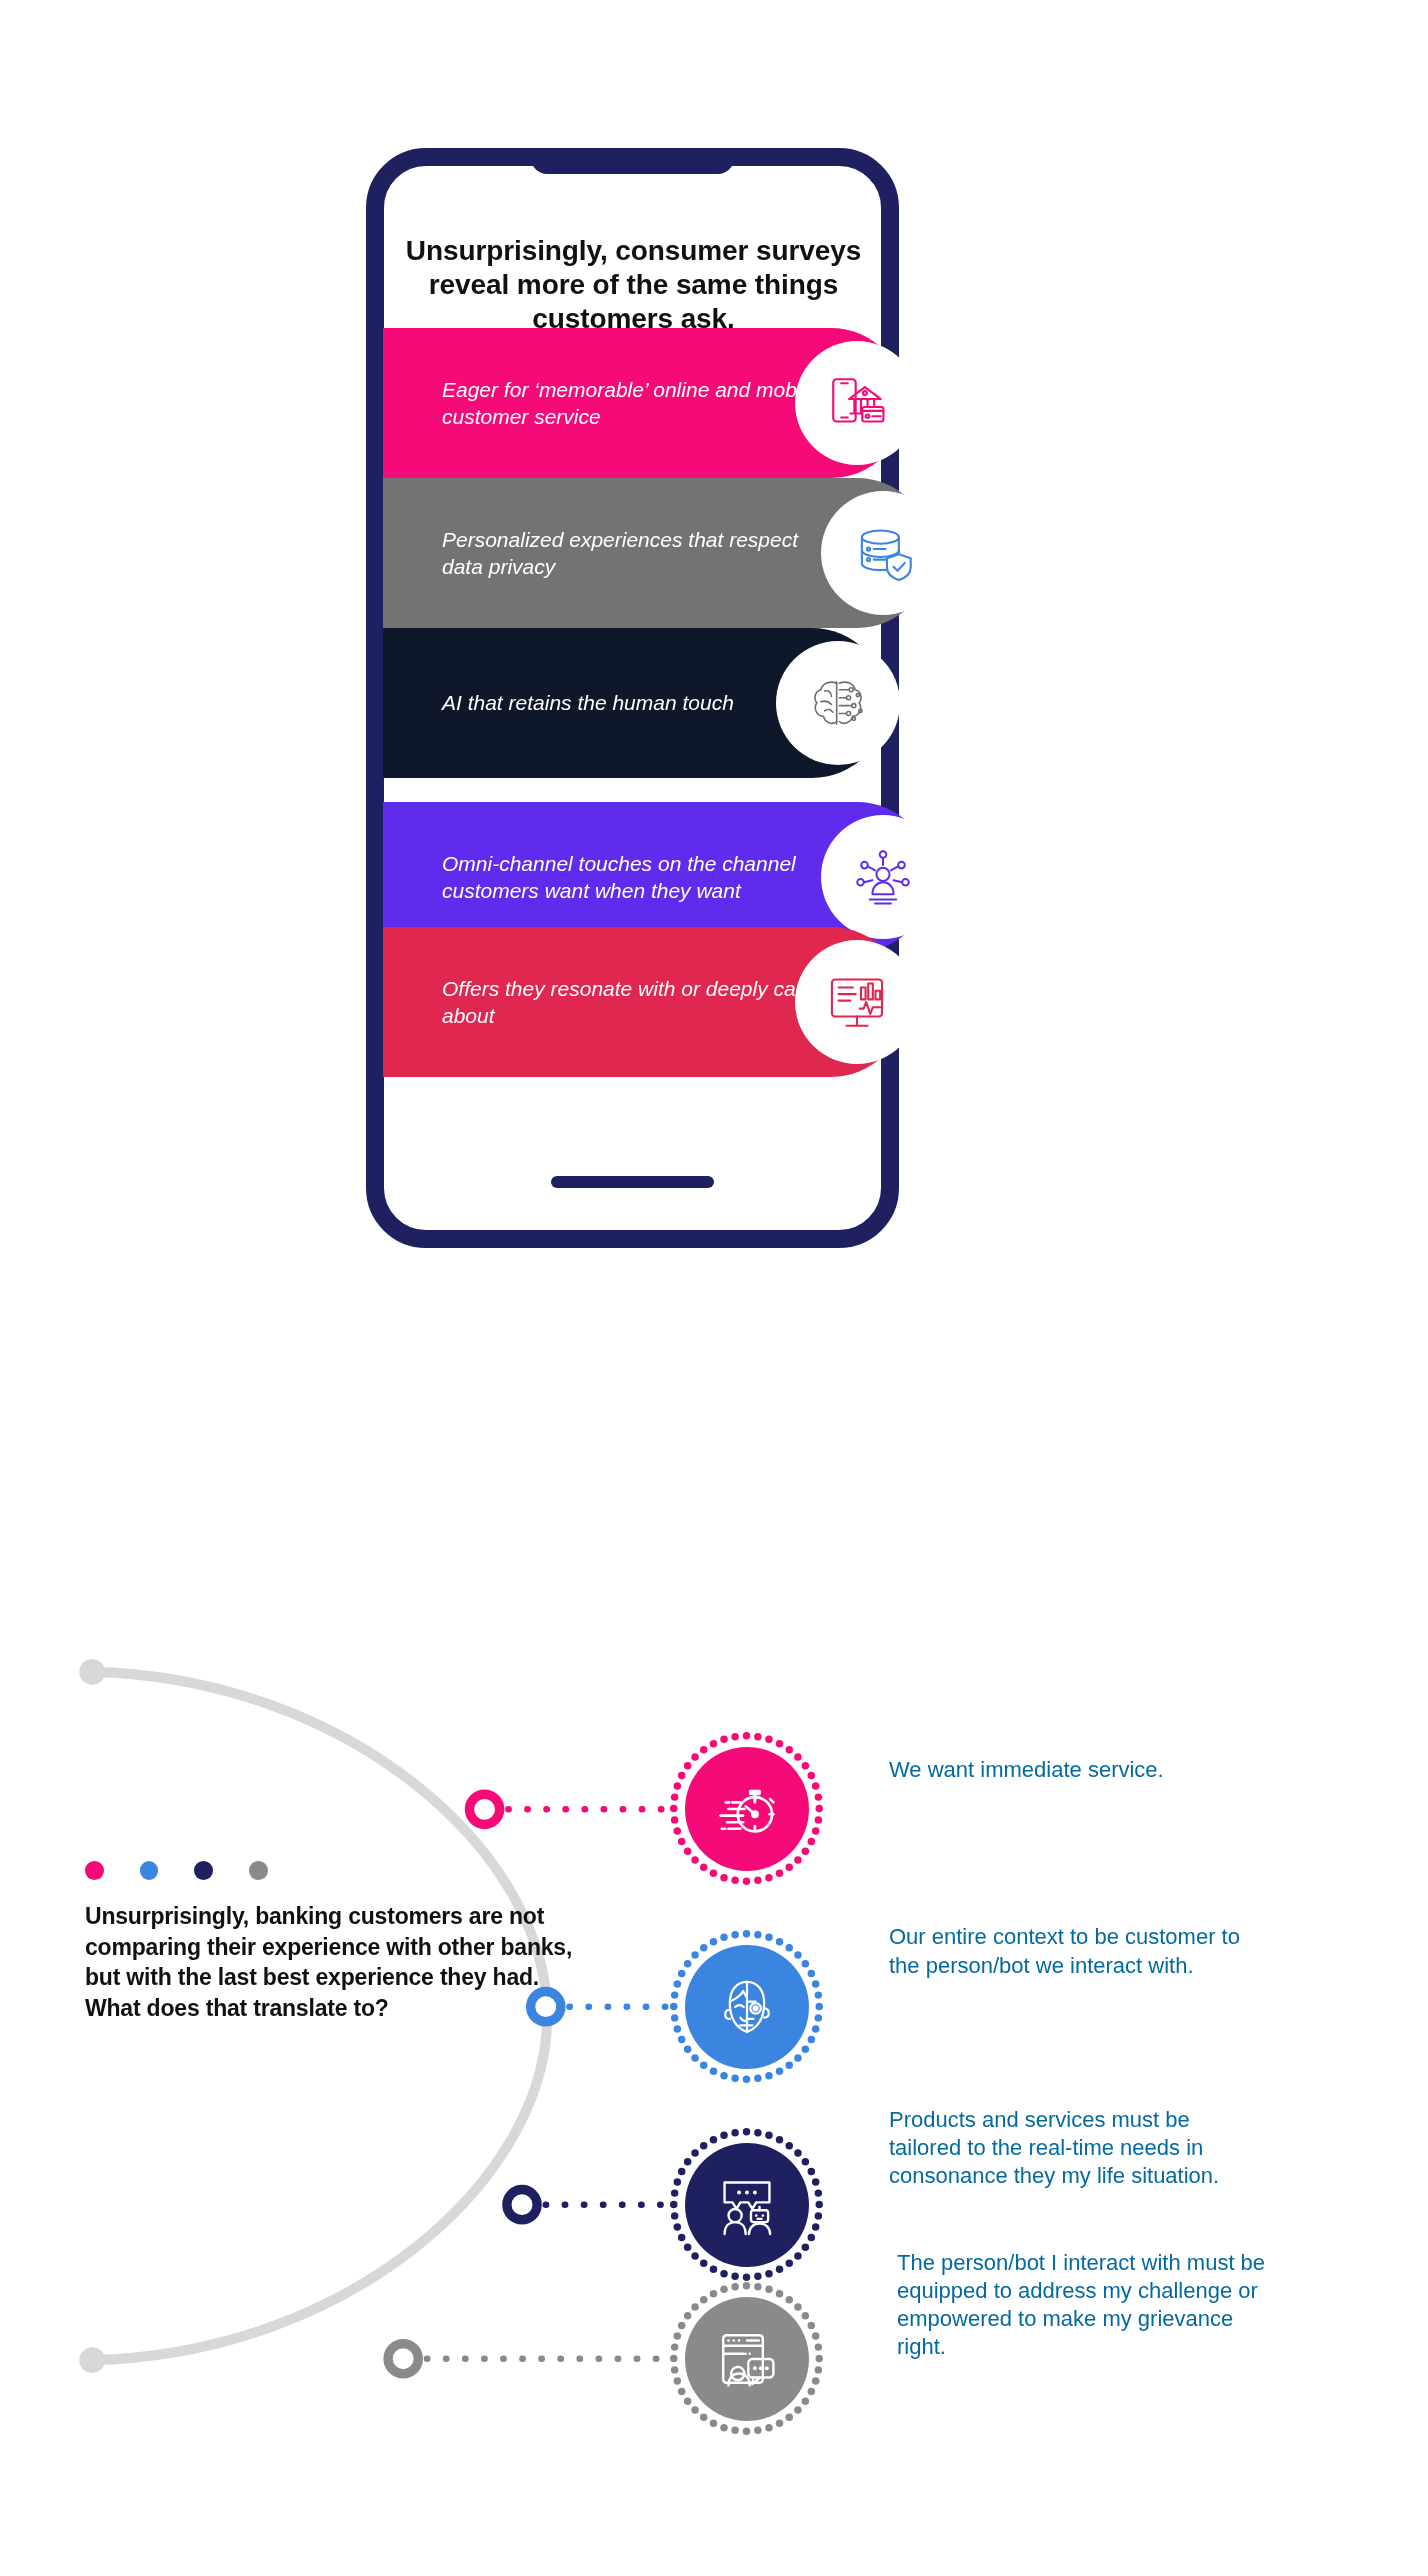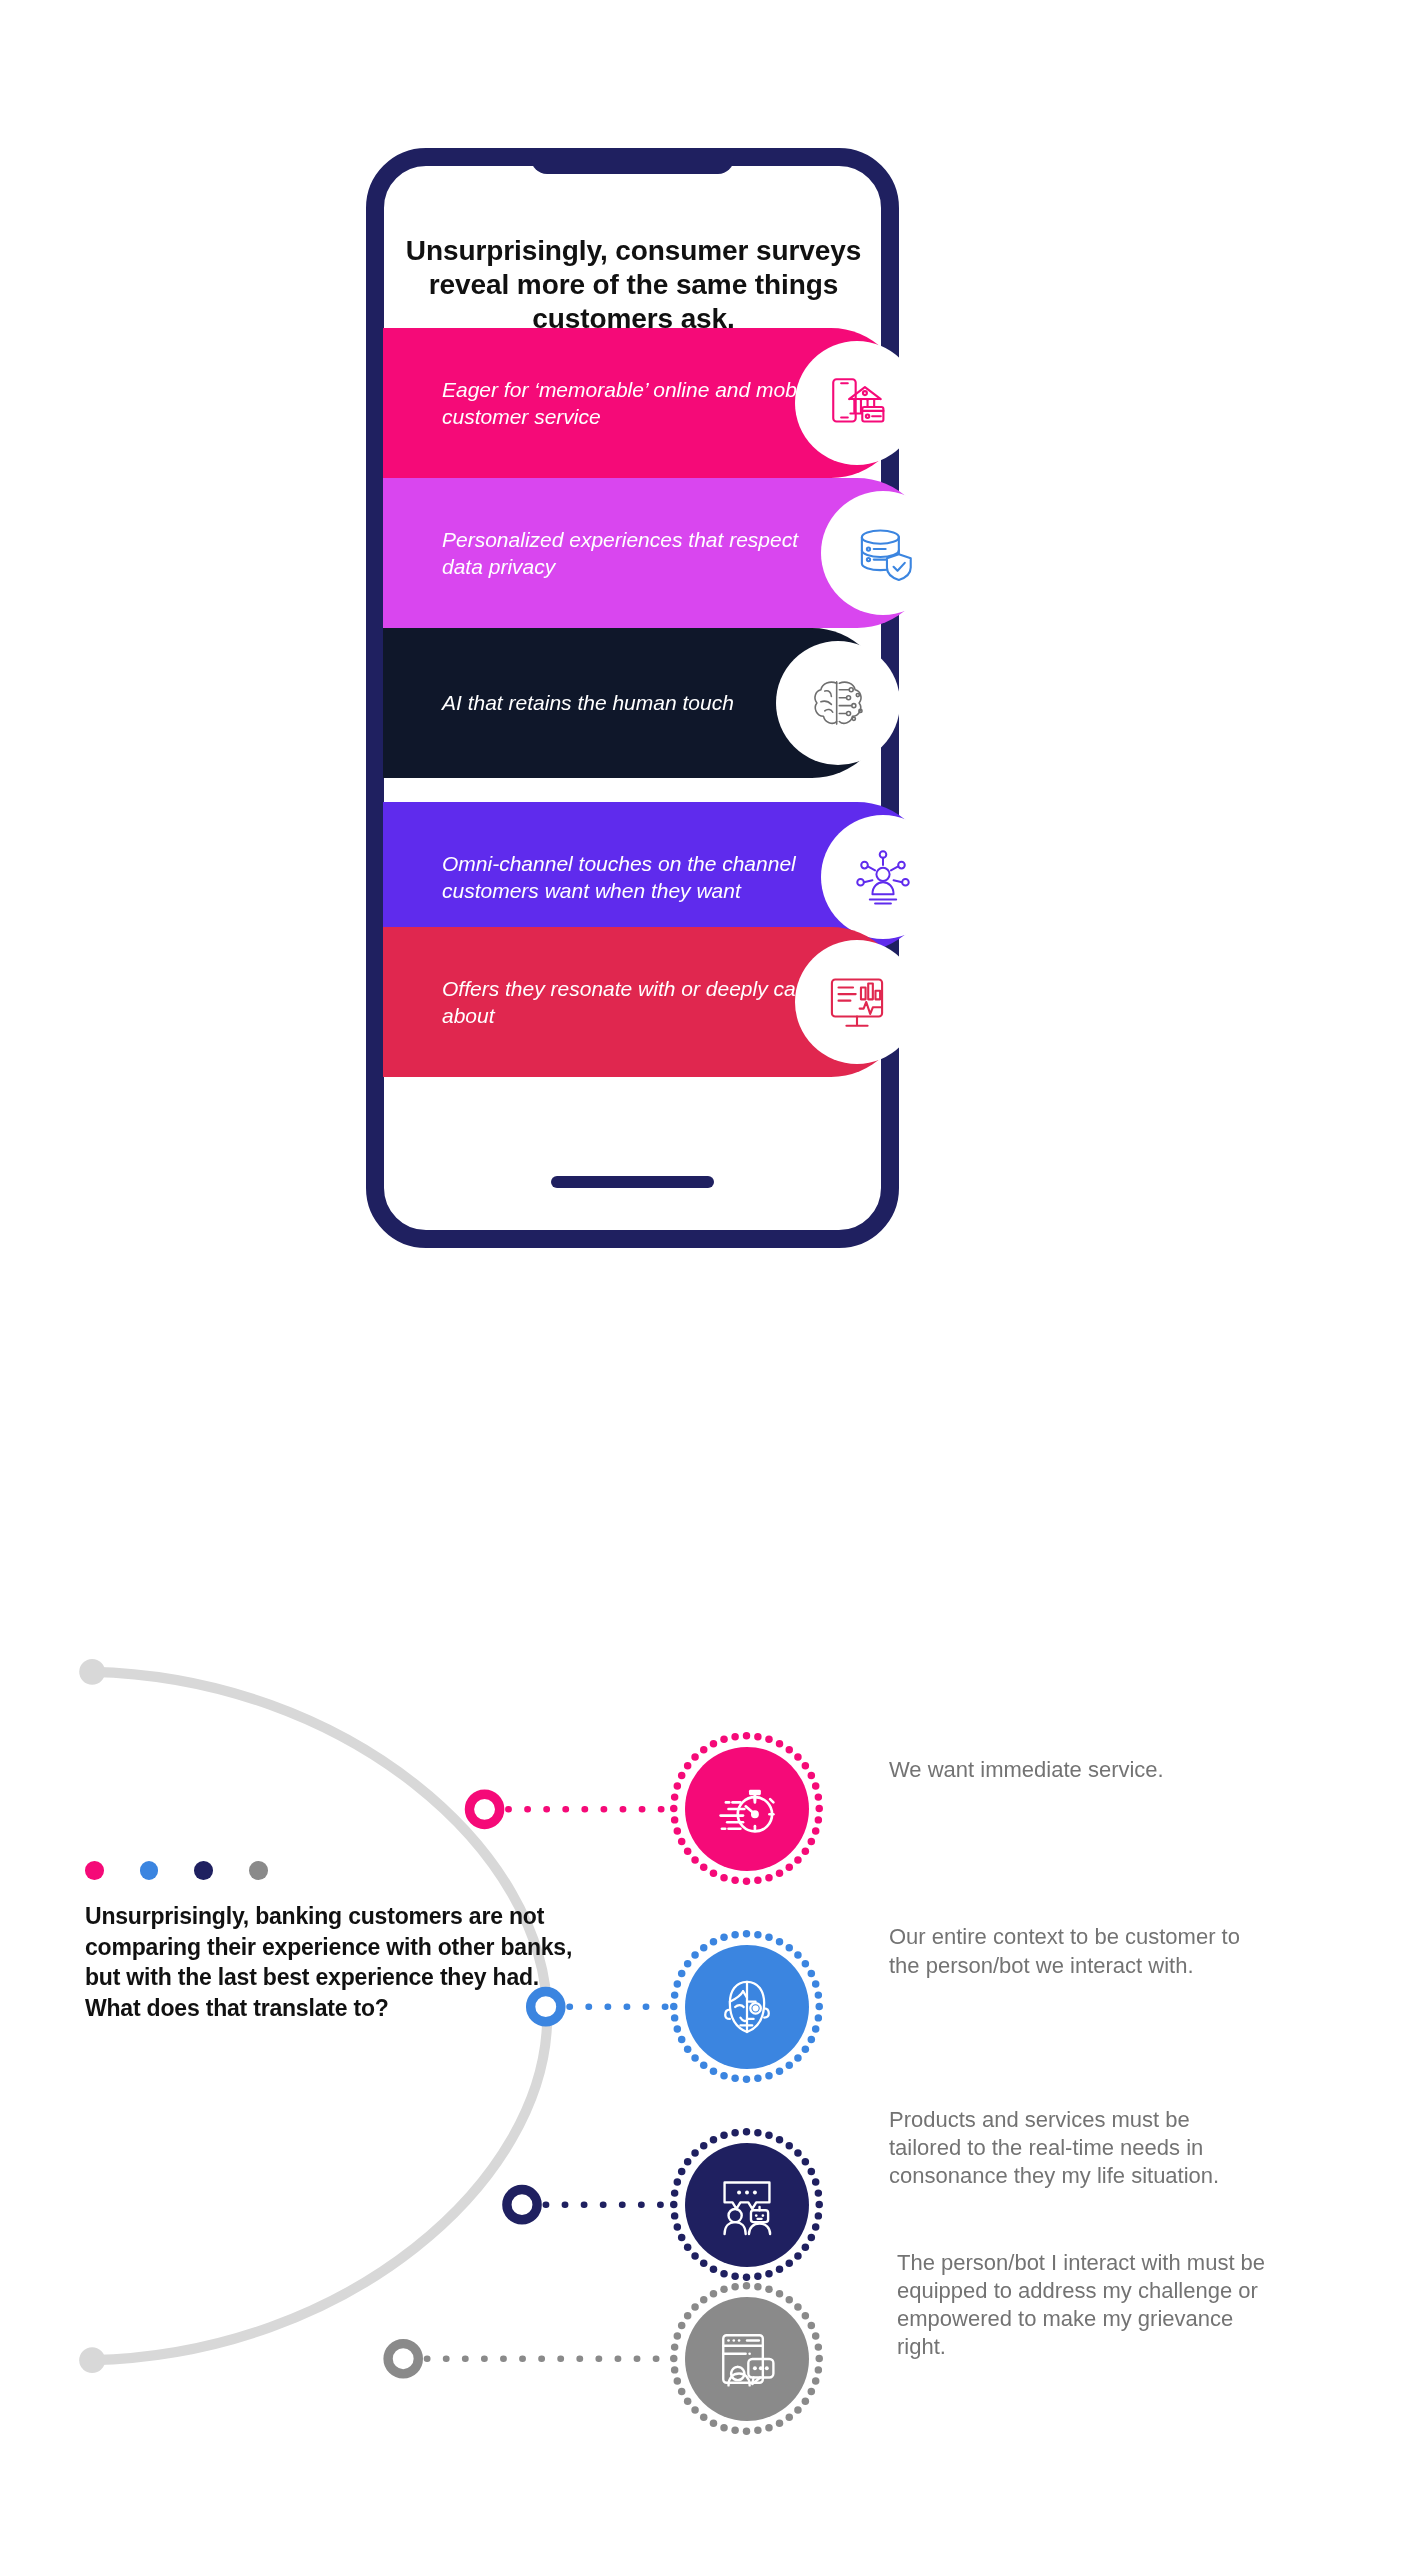--- a/index.html
+++ b/index.html
@@ -63,21 +63,21 @@
 
   .node-group{position:absolute;}
   .node-circle{
     position:absolute;width:124px;height:124px;border-radius:50%;
     display:flex;align-items:center;justify-content:center;
   }
   .node-circle svg{width:66px;height:66px;}
   .node-dots{position:absolute;width:157px;height:157px;}
 
   .node-label{
-    position:absolute;font-size:22px;line-height:1.28;color:#737373;
+    position:absolute;font-size:22px;line-height:1.28;color:#0369a1;
     width:374px;
   }
 </style>
 </head>
 <body>
 
 <div class="stage">
 
   <div class="phone-wrap">
 
@@ -102,21 +102,21 @@
           <line x1="76" y1="46" x2="76" y2="56"></line>
           <line x1="40" y1="66" x2="60" y2="66"></line>
           <rect x="58" y="56" width="32" height="22" rx="3" fill="#fff"></rect>
           <line x1="58" y1="62" x2="90" y2="62"></line>
           <circle cx="66" cy="70" r="2.6"></circle>
           <line x1="73" y1="70" x2="86" y2="70"></line>
         </svg>
       </div>
     </div>
 
-    <div class="bar" id="bar1" style="top: 478px; width: 549px; background: #d946ef;">
+    <div class="bar" id="bar1" style="top: 478px; width: 549px; background: #737373;">
       <div class="bar-text">Personalized experiences that respect data privacy</div>
       <div class="bar-icon" style="left:438px;">
         <svg viewBox="0 0 100 100" fill="none" stroke="#3b85e0" stroke-width="3.2" stroke-linecap="round" stroke-linejoin="round">
           <ellipse cx="46" cy="26" rx="28" ry="10"></ellipse>
           <path d="M18 26 V46 A28 10 0 0 0 74 46 V26"></path>
           <path d="M18 46 V66 A28 10 0 0 0 74 66 V46"></path>
           <circle cx="28" cy="44" r="2.4"></circle>
           <line x1="36" y1="44" x2="54" y2="44"></line>
           <circle cx="28" cy="60" r="2.4"></circle>
           <line x1="36" y1="60" x2="54" y2="60"></line>

